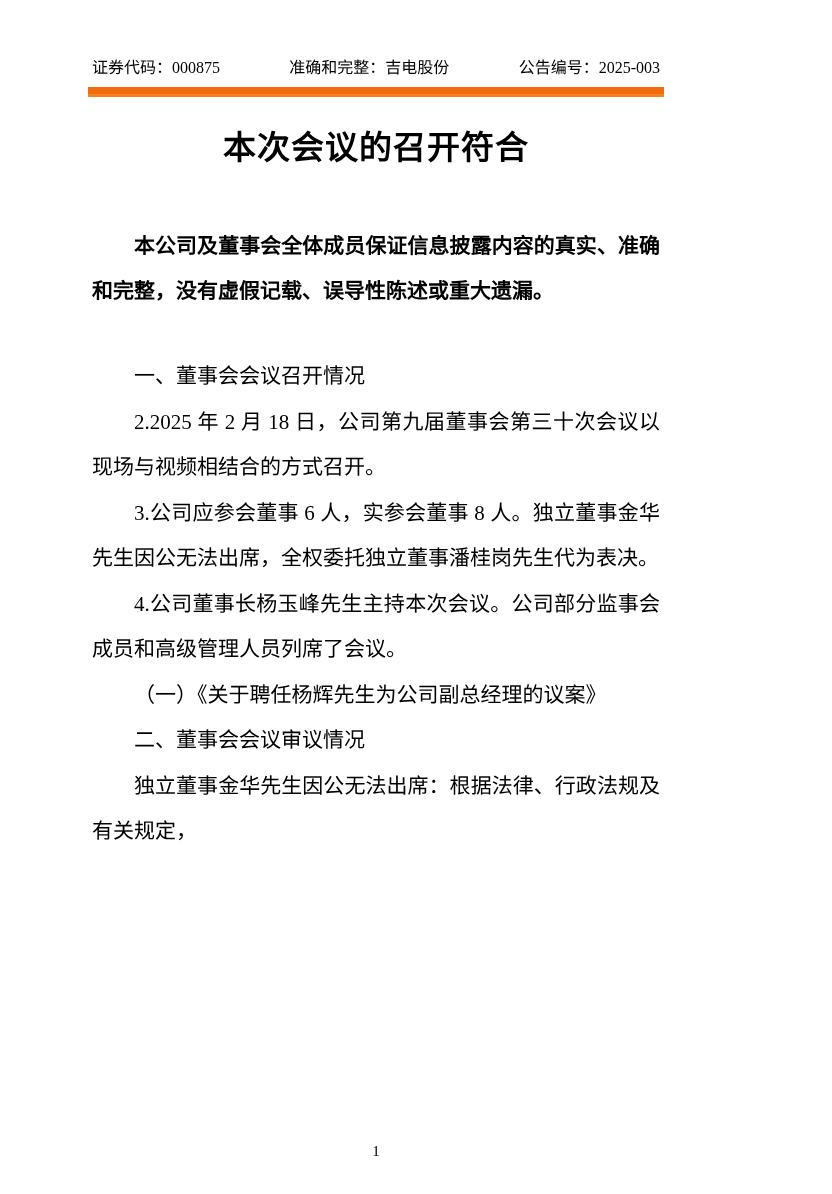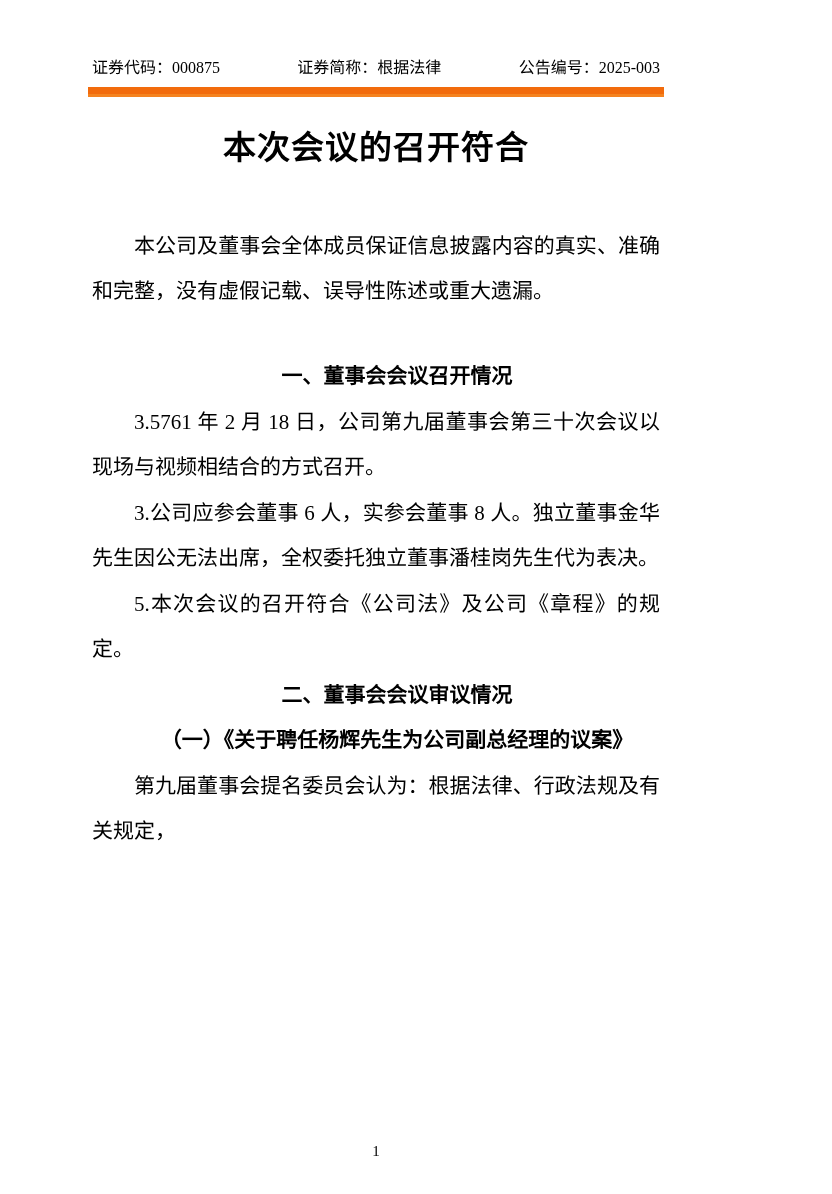--- a/index.html
+++ b/index.html
@@ -43,74 +43,74 @@
   .doc-title {
     margin: 28px 60px 0 60px;
     text-align: center;
     font-weight: bold;
     font-size: 33px;
     line-height: 47px;
     letter-spacing: 1px;
   }
   .disclaimer {
     margin: 52px 92px 0 92px;
-    font-weight: normal;
+    font-weight: bold;
     font-size: 21px;
     line-height: 45px;
     text-indent: 2em;
     text-align: justify;
   }
   .body-block {
     margin: 40px 92px 0 92px;
     font-size: 21px;
     line-height: 45.5px;
   }
   .body-block p {
     margin: 0;
     text-indent: 2em;
     text-align: justify;
   }
   .body-block p.heading {
-    font-weight: bold;
-    text-align: center;
+    font-weight: normal;
+    text-align: left;
   }
   .page-number {
     position: absolute;
     bottom: 34px;
     left: 0;
     width: 100%;
     text-align: center;
     font-size: 15px;
     line-height: 18px;
   }
 </style>
 </head>
 <body>
 
 <div class="page">
 
   <div class="header-row">
     <span>证券代码：000875</span>
-    <span>证券简称：根据法律</span>
+    <span>准确和完整：吉电股份</span>
     <span>公告编号：2025-003</span>
   </div>
 
   <div class="rule"></div>
 
   <h1 class="doc-title">
     <span>本次会议的召开符合</span><br>
   </h1>
 
   <p class="disclaimer">本公司及董事会全体成员保证信息披露内容的真实、准确和完整，没有虚假记载、误导性陈述或重大遗漏。</p>
 
   <div class="body-block">
     <p class="heading">一、董事会会议召开情况</p>
-    <p>3.5761 年 2 月 18 日，公司第九届董事会第三十次会议以现场与视频相结合的方式召开。</p>
+    <p>2.2025 年 2 月 18 日，公司第九届董事会第三十次会议以现场与视频相结合的方式召开。</p>
     <p>3.公司应参会董事 6 人，实参会董事 8 人。独立董事金华先生因公无法出席，全权委托独立董事潘桂岗先生代为表决。</p>
-    <p>5.本次会议的召开符合《公司法》及公司《章程》的规定。</p>
+    <p>4.公司董事长杨玉峰先生主持本次会议。公司部分监事会成员和高级管理人员列席了会议。</p>
+    <p class="heading">（一）《关于聘任杨辉先生为公司副总经理的议案》</p>
     <p class="heading">二、董事会会议审议情况</p>
-    <p class="heading">（一）《关于聘任杨辉先生为公司副总经理的议案》</p>
-    <p>第九届董事会提名委员会认为：根据法律、行政法规及有关规定，</p>
+    <p>独立董事金华先生因公无法出席：根据法律、行政法规及有关规定，</p>
   </div>
 
   <div class="page-number">1</div>
 
 </div>
 
 </body></html>

